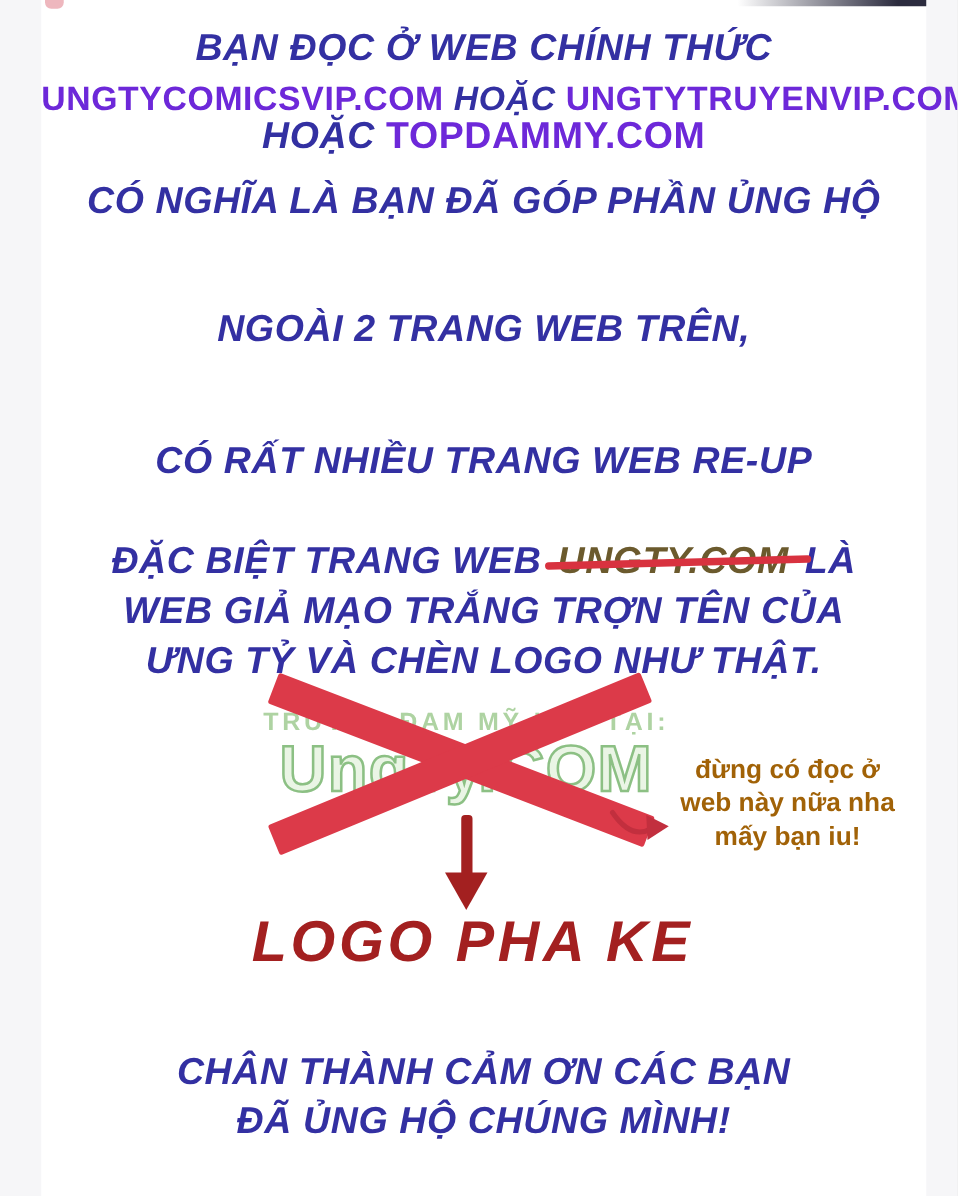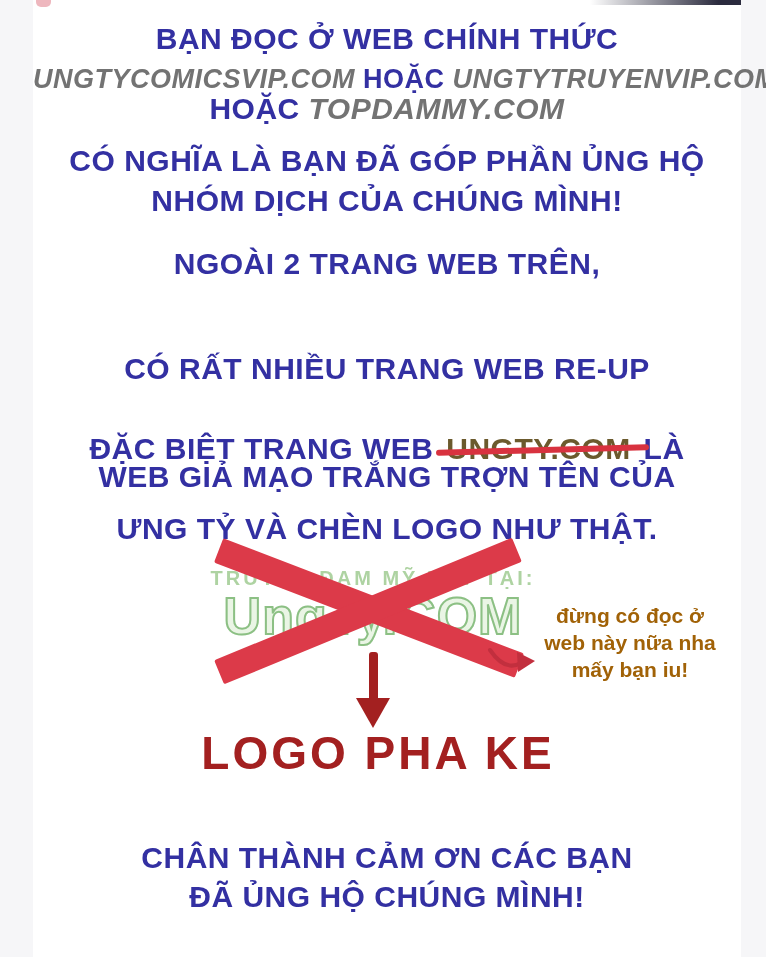--- a/index.html
+++ b/index.html
@@ -20,22 +20,22 @@
   }
   .corner-mark{
     position:absolute;left:36px;top:0;width:15px;height:7px;
     background:#eeb7be;border-radius:0 0 5px 5px;
   }
   .line{
     position:absolute;left:33px;width:708px;
     text-align:center;font-weight:bold;letter-spacing:.5px;
     white-space:nowrap;
   }
-  .blue{color:#3330a2;}
-  .red{color:#737373;font-style:italic;}
+  .blue{color:#3330a2;font-style:italic;}
+  .red{color:#6d28d9;}
   .fs30{font-size:30px;}
   .fs27{font-size:27px;}
   .strike{
     position:relative;color:#6b5a2d;padding:0 4px;
   }
   .strike::after{
     content:"";position:absolute;left:-6px;right:-14px;top:46%;height:6px;
     background:#d8323f;transform:rotate(-1.5deg);border-radius:3px;
   }
   .logo-tagline{
@@ -58,48 +58,47 @@
   .x-stroke.a{left:208px;top:595px;transform:rotate(21deg);}
   .x-stroke.b{left:207px;top:598px;transform:rotate(-22.4deg);}
   .note-line{
     position:absolute;left:505px;width:250px;
     text-align:center;font-weight:bold;font-size:21px;color:#a16207;
     white-space:nowrap;letter-spacing:0;
   }
   .caption{
     position:absolute;left:33px;top:726px;width:690px;
     text-align:center;font-weight:bold;font-size:46px;letter-spacing:3px;
-    color:#a32020;white-space:nowrap;
+    color:#a32020;white-space:nowrap;font-style:italic;
   }
   svg{position:absolute;overflow:visible;}
 </style>
 </head>
 <body>
 
 <div class="screen">
   <div class="content-area"></div>
   <div class="prev-panel-edge"></div>
   <div class="corner-mark"></div>
 
   <div class="line blue fs30" style="top:22px">BẠN ĐỌC Ở WEB CHÍNH THỨC</div>
 
   <div class="line fs27" style="top:64px"><span class="red">UNGTYCOMICSVIP.COM</span><span class="blue"> <span>HOẶC</span> </span><span class="red">UNGTYTRUYENVIP.COM</span></div>
 
   <div class="line fs30" style="top:92px"><span class="blue">HOẶC</span><span> </span><span class="red">TOPDAMMY.COM</span></div>
 
   <div class="line blue fs30" style="top:144px">CÓ NGHĨA LÀ BẠN ĐÃ GÓP PHẦN ỦNG HỘ</div>
-  <div class="line blue fs30" style="top:184px">NHÓM DỊCH CỦA CHÚNG MÌNH!</div>
 
   <div class="line blue fs30" style="top:247px">NGOÀI 2 TRANG WEB TRÊN,</div>
 
   <div class="line blue fs30" style="top:352px">CÓ RẤT NHIỀU TRANG WEB RE-UP</div>
 
   <div class="line blue fs30" style="top:432px"><span>ĐẶC BIỆT TRANG WEB </span><span class="strike">UNGTY.COM</span><span> LÀ</span></div>
 
-  <div class="line blue fs30" style="top:460px">WEB GIẢ MẠO TRẮNG TRỢN TÊN CỦA</div>
+  <div class="line blue fs30" style="top:472px">WEB GIẢ MẠO TRẮNG TRỢN TÊN CỦA</div>
   <div class="line blue fs30" style="top:512px">ƯNG TỶ VÀ CHÈN LOGO NHƯ THẬT.</div>
 
   <div class="logo-tagline">TRUYỆN ĐAM MỸ HAY TẠI:</div>
   <div class="logo-brand">UngTy.COM</div>
 
   <div class="x-stroke a"></div>
   <div class="x-stroke b"></div>
 
   <svg style="left:487px;top:640px;" width="50" height="40" viewBox="0 0 50 40">
     <path d="M3,10 Q18,32 34,23" fill="none" stroke="#c22f3e" stroke-width="4" stroke-linecap="round"></path>

